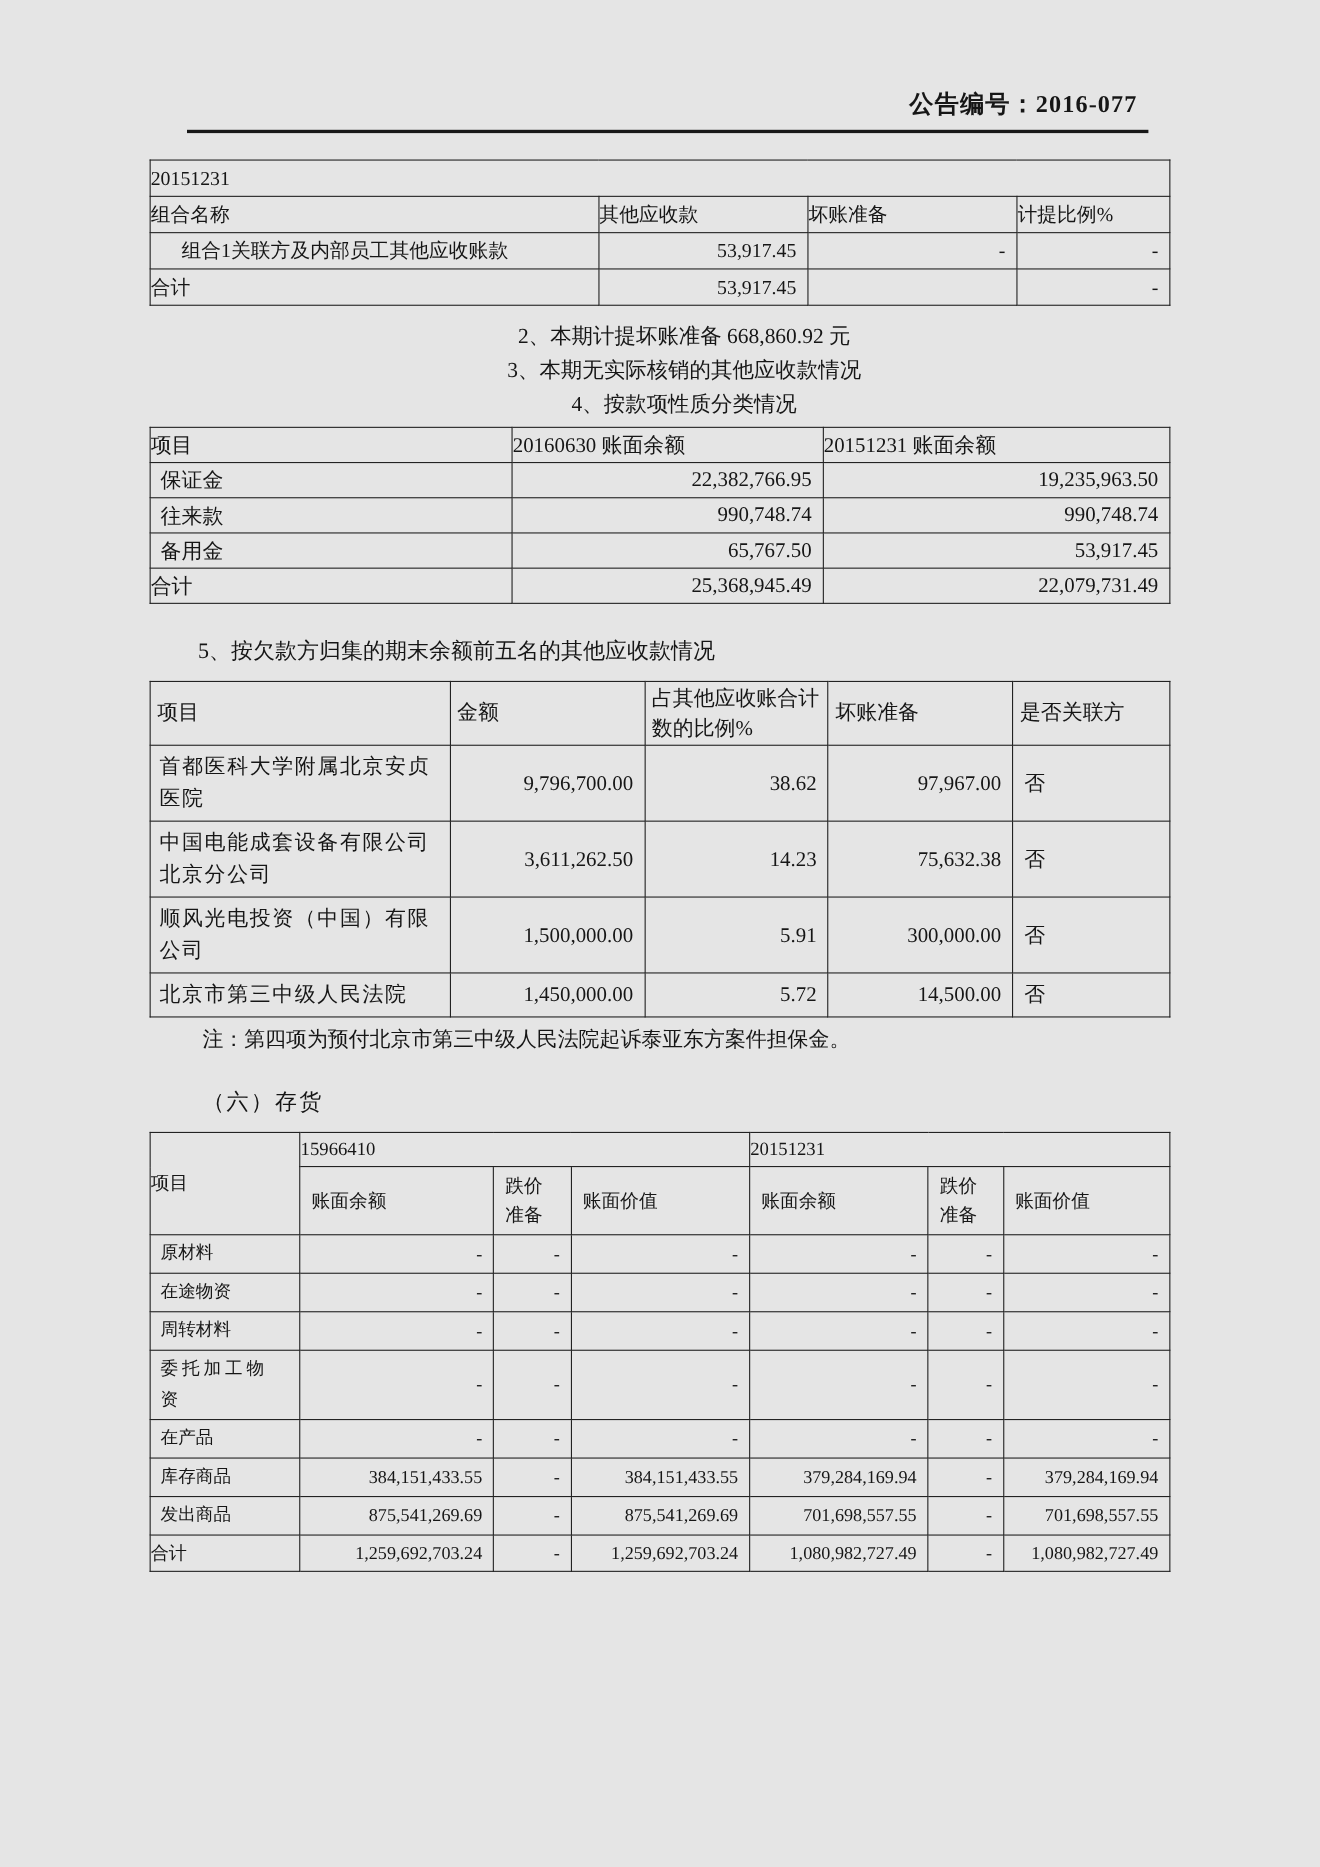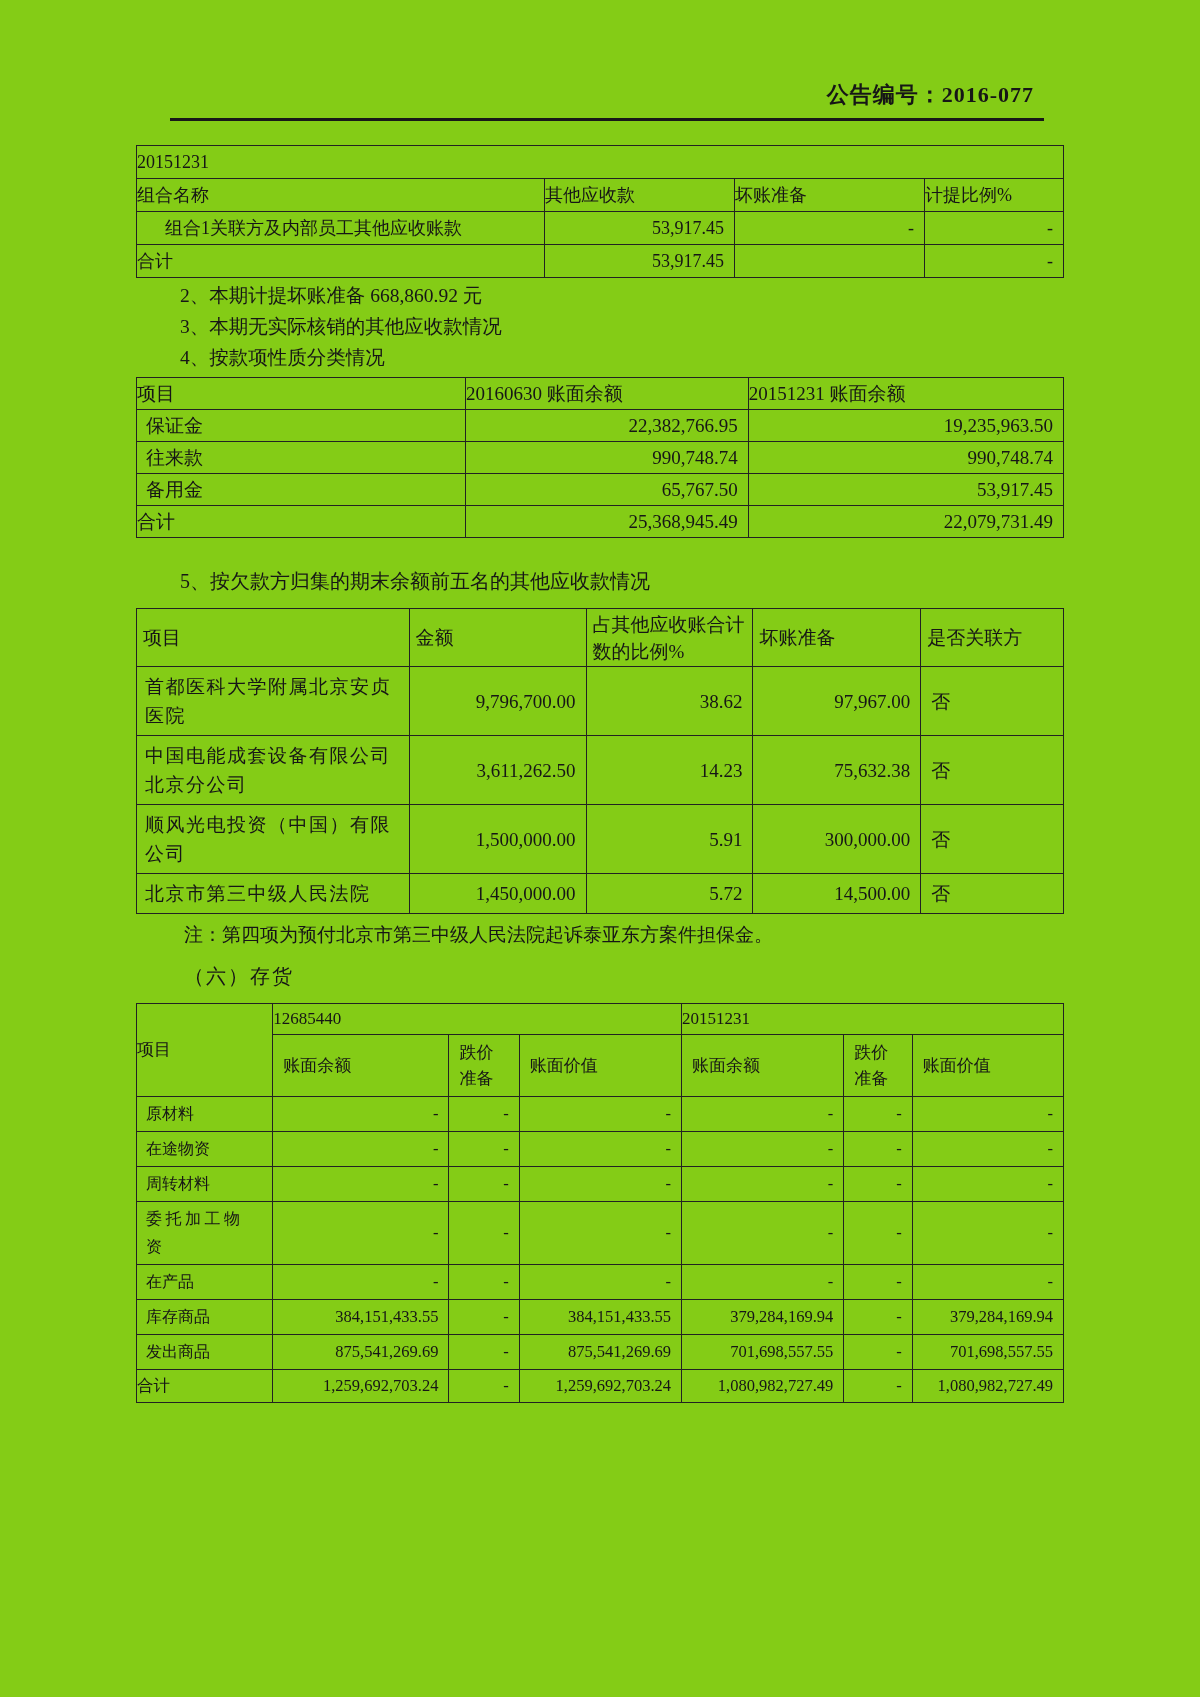--- a/index.html
+++ b/index.html
@@ -2,21 +2,21 @@
 <html><head>
 <meta charset="utf-8">
 <style>
   * { margin:0; padding:0; box-sizing:border-box; }
   html,body { background:#ffffff; }
   body {
     width:1200px; height:1697px;
     font-family:"Liberation Serif","DejaVu Serif",serif;
     color:#161616;
   }
-  .page { width:1200px; height:1697px; overflow:hidden; background:#84cc16; }
+  .page { width:1200px; height:1697px; overflow:hidden; background:#e5e5e5; }
   .content { padding:0 136px; }
 
   .doc-number {
     padding-top:80px; padding-right:30px;
     text-align:right; font-size:22px; font-weight:bold; letter-spacing:1px;
     line-height:29px; font-family:"Liberation Serif","DejaVu Serif",serif;
   }
   .rule { height:3px; background:#181818; margin:9px 20px 0 34px; }
 
   table { border-collapse:collapse; width:100%; table-layout:fixed; }
@@ -24,40 +24,40 @@
   .c { text-align:left; }
   .l { text-align:left; padding-left:9px; }
   .r { text-align:right; padding-right:10px; }
 
   
   .t1 { margin-top:24px; font-size:18px; }
   .t1 th, .t1 td { height:33px; vertical-align:middle; }
   .t1 td.l { padding-left:28px; }
 
   
-  .notes { margin-top:2px; }
+  .notes { margin-top:13px;text-align:center; }
   .note-line { font-size:19.5px; line-height:31px; padding-left:44px; }
 
   
   .t2 { margin-top:4px; font-size:19px; }
   .t2 th, .t2 td { height:32px; vertical-align:middle; }
 
   
   .sec-heading { margin-top:28px; font-size:20px; line-height:30px; padding-left:44px; }
   .t3 { margin-top:12px; font-size:19px; }
   .t3 th { height:58px; vertical-align:middle; line-height:27px; padding:0 6px; }
   .t3 td { height:33px; vertical-align:middle; line-height:29px; padding-top:5px; padding-bottom:5px;padding-left:36px; }
   .t3 td.l { padding-left:8px; padding-right:10px; letter-spacing:1.5px; }
   .t3 td.yn { text-align:left; padding-left:10px; }
   .t3 tr.tall td { height:60px; }
 
   .footnote { margin-top:8px; font-size:19px; line-height:26px; padding-left:48px; }
 
   
-  .sec6-heading { margin-top:13px; font-size:20px; line-height:30px; padding-left:48px; letter-spacing:2px; }
+  .sec6-heading { margin-top:28px; font-size:20px; line-height:30px; padding-left:48px; letter-spacing:2px; }
   .t4 { margin-top:12px; font-size:17px; }
   .t4 th { vertical-align:middle; line-height:26px; }
   .t4 tr.h1 th { height:31px; }
   .t4 tr.h2 th { height:62px; padding:0 10px; }
   .t4 td { height:33px; vertical-align:middle; font-size:16.5px; }
   .t4 td.l { font-size:16px; line-height:28px; padding-top:3px; padding-bottom:3px; padding-right:10px; }
   .t4 td.ls { letter-spacing:3.5px; }
 </style>
 </head>
 <body>
@@ -200,21 +200,21 @@
           <col style="width:19%">
           <col style="width:7.6%">
           <col style="width:17.5%">
           <col style="width:17.5%">
           <col style="width:7.4%">
           <col style="width:16.3%">
         </colgroup>
       <tbody>
         <tr class="h1">
           <th rowspan="2" class="c">项目</th>
-          <th colspan="3" class="c">12685440</th>
+          <th colspan="3" class="c">15966410</th>
           <th colspan="3" class="c">20151231</th>
         </tr>
         <tr class="h2">
           <th class="c">账面余额</th>
           <th class="c">跌价准备</th>
           <th class="c">账面价值</th>
           <th class="c">账面余额</th>
           <th class="c">跌价准备</th>
           <th class="c">账面价值</th>
         </tr>

